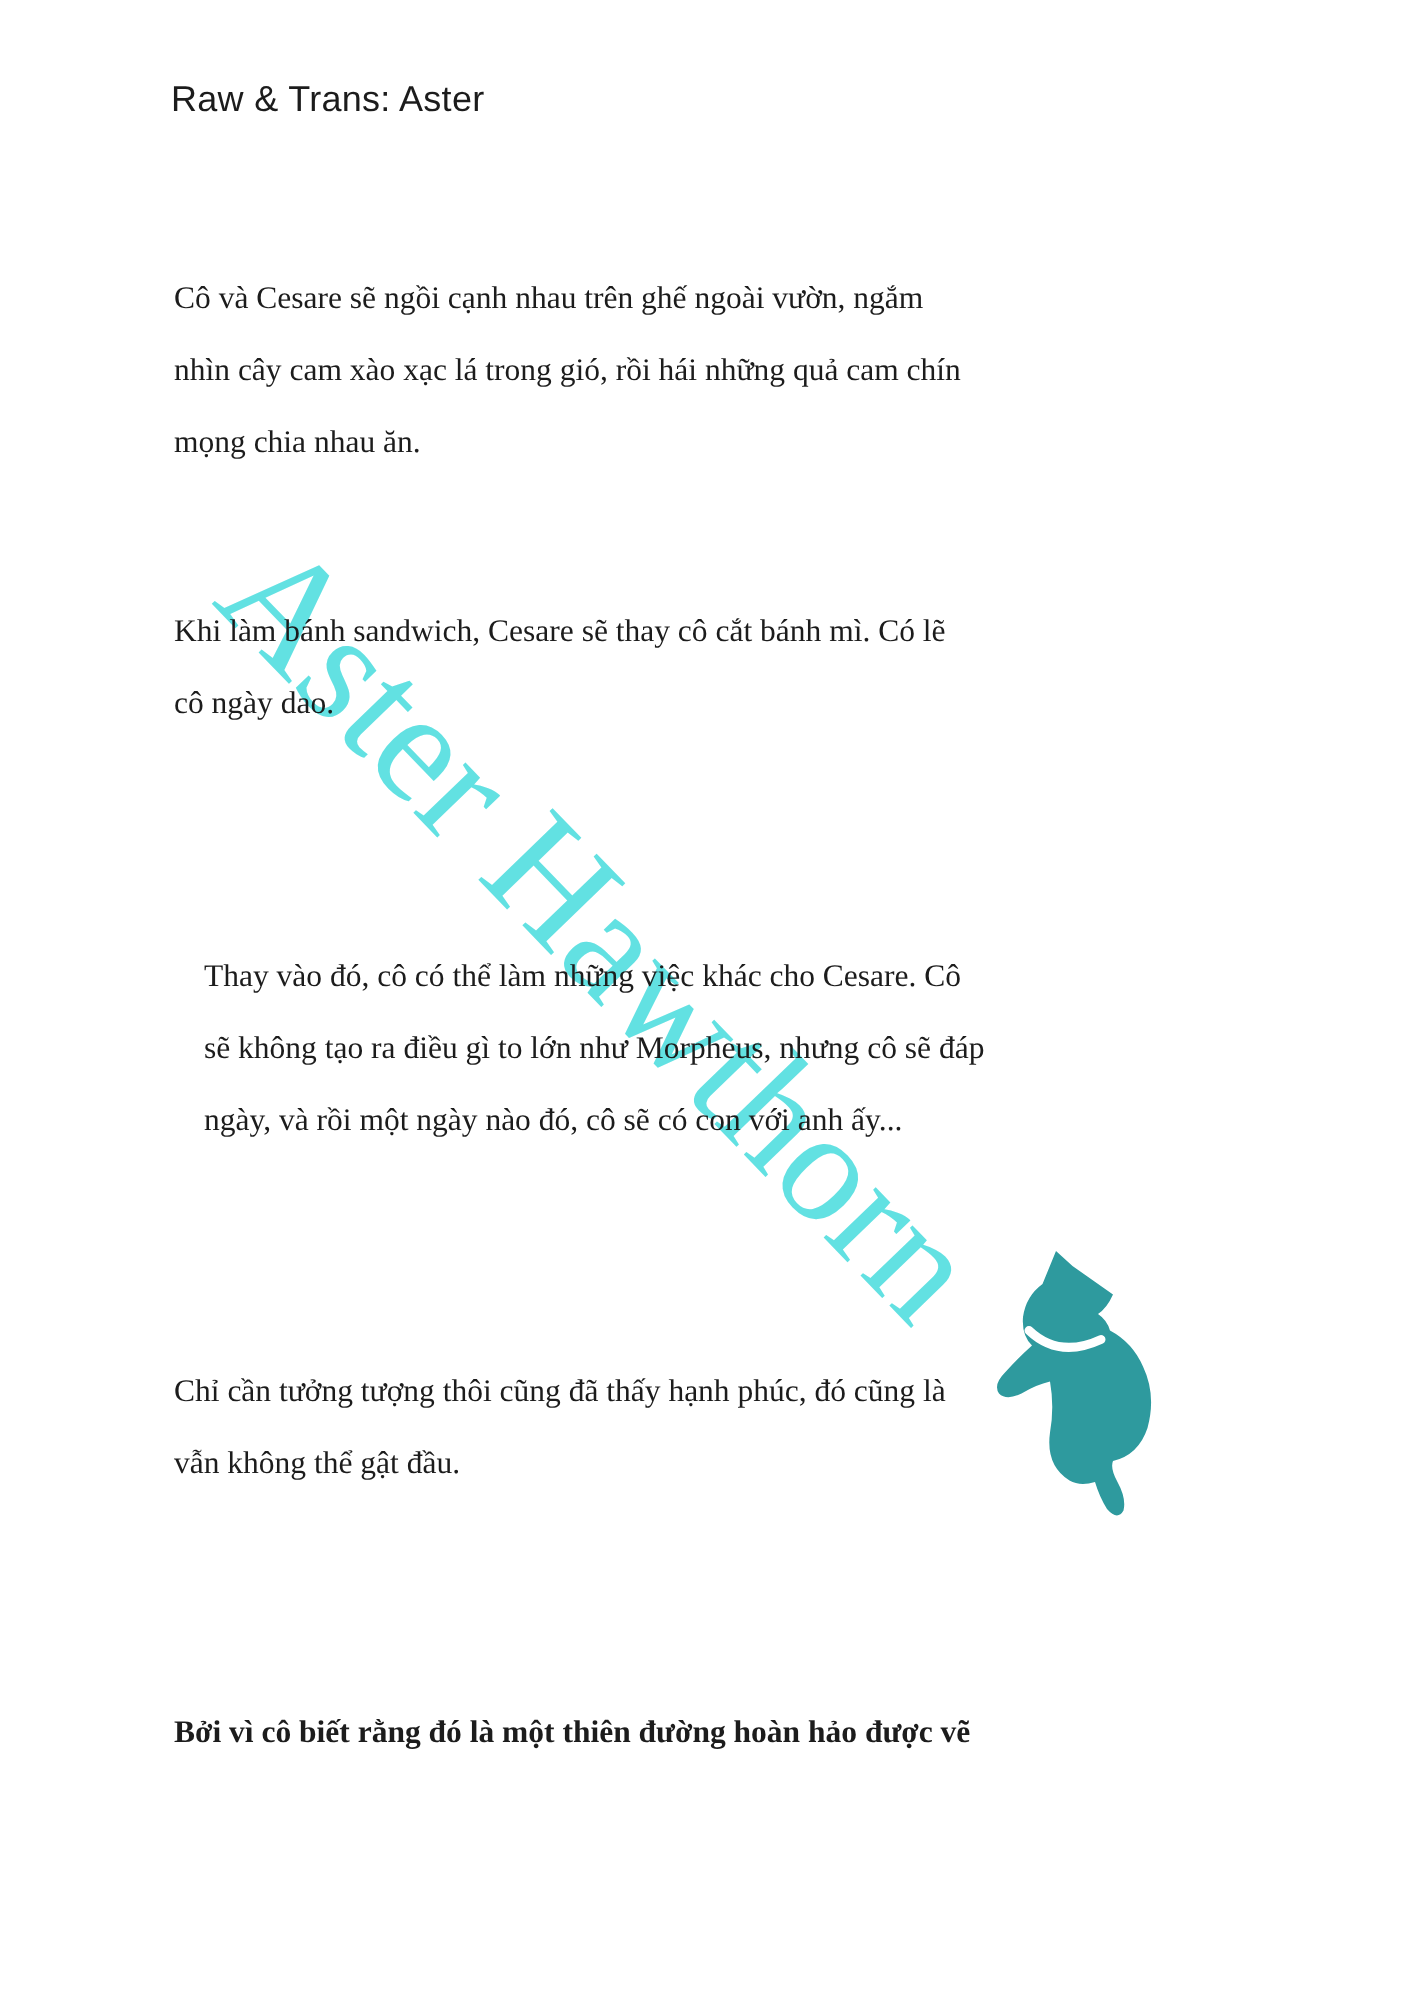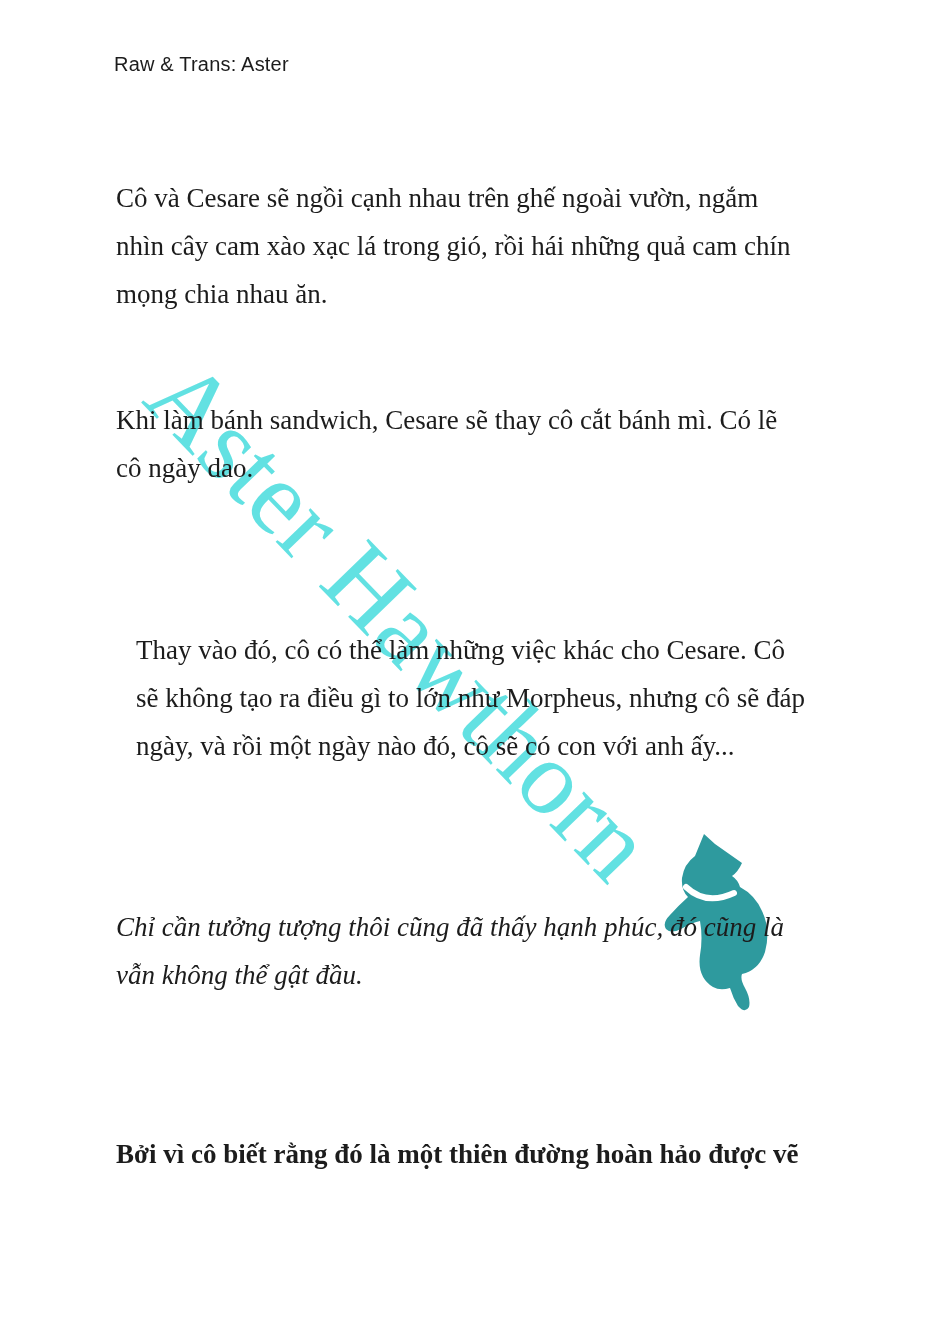--- a/index.html
+++ b/index.html
@@ -10,21 +10,21 @@
     height: 1343px;
     background: var(--page-bg, #fff);
     overflow: hidden;
     font-family: "Liberation Serif", "DejaVu Serif", serif;
   }
   .header-credit {
     position: absolute;
     left: 114px;
     top: 53px;
     font-family: "Liberation Sans", "DejaVu Sans", sans-serif;
-    font-size: 20px;
+    font-size: 24px;
     letter-spacing: 0.2px;
     color: var(--text, #1c1c1c);
     white-space: nowrap;
     text-align: center;
   }
   .watermark {
     position: absolute;
     left: 63px;
     top: 562px;
     width: 674px;
@@ -48,28 +48,28 @@
   .cat-logo .body { fill: var(--cat, #2e9a9e); }
   .cat-logo .collar { fill: none; stroke: var(--page-bg, #fff); stroke-width: 6; stroke-linecap: round; }
   .para {
     position: absolute;
     left: 116px;
     z-index: 3;
   }
   .line {
     height: 48px;
     line-height: 48px;
-    font-size: 27px;
+    font-size: 21px;
     color: var(--text, #1c1c1c);
     white-space: nowrap;
   }
   .para-1 { top: 174px; }
   .para-2 { top: 396px; }
   .para-3 { top: 626px; margin-left: 20px; }
-  .para-4 { top: 903px; font-style: italic; }
+  .para-4 { top: 903px; }
   .para-5 { top: 1130px; font-weight: bold; }
 </style>
 </head>
 <body>
 
 <div class="page">
 
   <div class="header-credit">Raw &amp; Trans: Aster</div>
 
   <div class="watermark">Aster Hawthorn</div>

